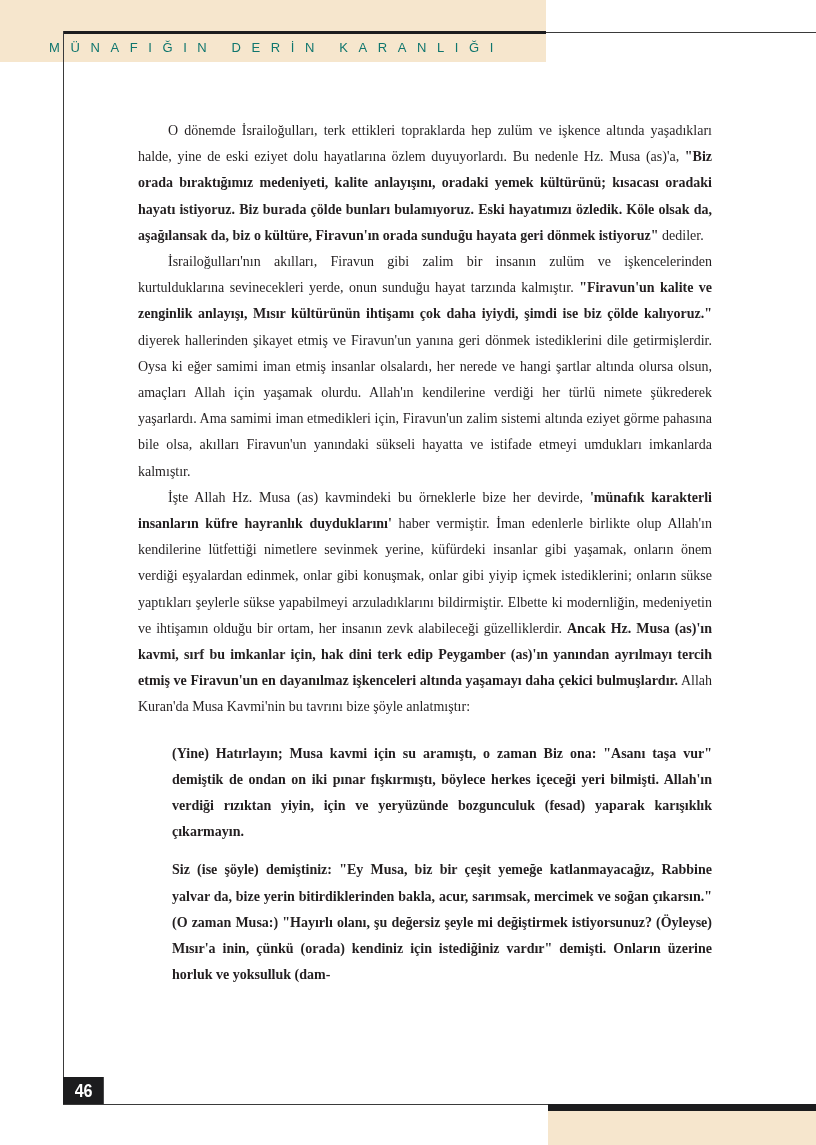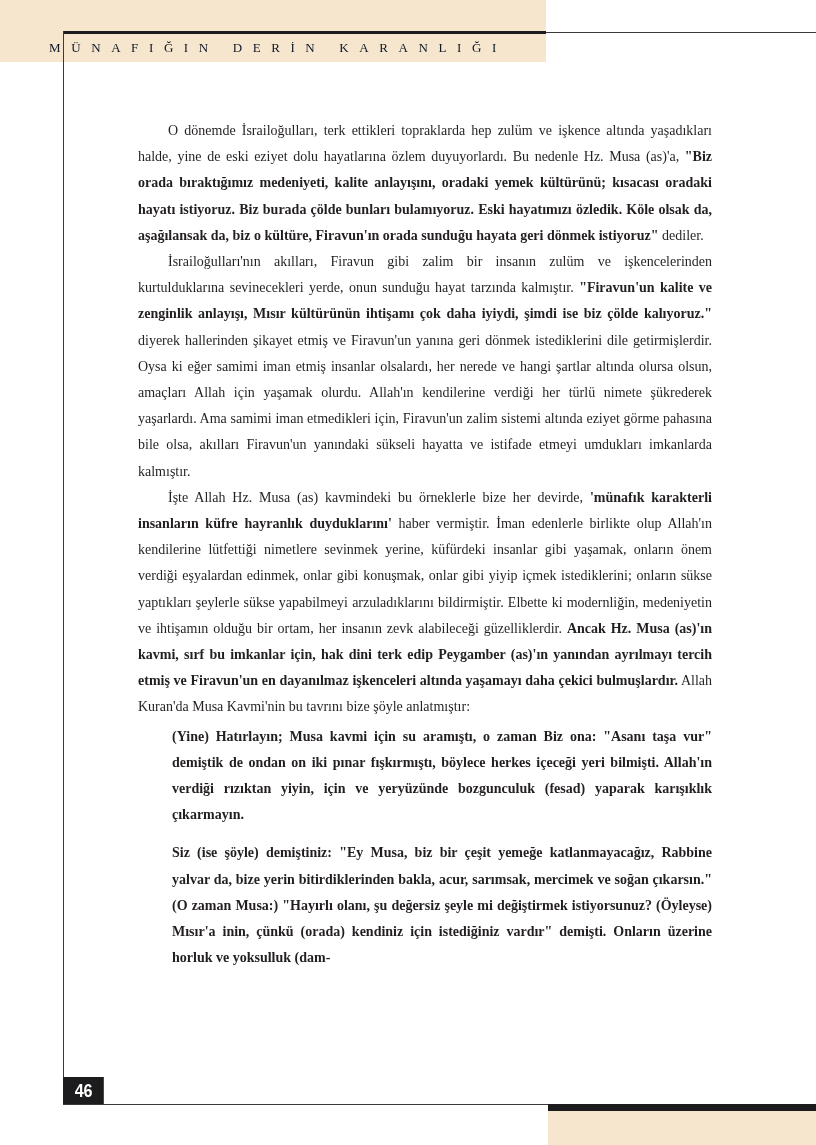--- a/index.html
+++ b/index.html
@@ -18,32 +18,32 @@
   .bottom-thick { position:absolute; left:548px; top:1104px; width:268px; height:7px; background:#1c1c1e; }
   .page-num {
     position:absolute; left:63px; top:1077px; width:41px; height:28px;
     background:#1c1c1e; color:#ffffff;
     font-family:"Liberation Sans", "DejaVu Sans", sans-serif; font-weight:bold;
     font-size:19px; line-height:28px; text-align:center; letter-spacing:-0.5px;
     transform:scaleX(0.85); transform-origin:left center; width:48px;
   }
   .running-head {
     position:absolute; left:49px; top:40px;
-    font-family:Liberation Serif, serif;
-    font-size:13px; letter-spacing:10.6px; color:#0f172a;
+    font-family:Liberation Sans, sans-serif;
+    font-size:13px; letter-spacing:10.6px; color:#0f766e;
     white-space:nowrap;
     text-align:center;
   }
   .content {
     position:absolute; left:138px; top:118px; width:574px;
     font-size:14px; line-height:26.2px; text-align:justify;
   }
   .content p { margin:0; text-indent:30px; }
   .content b { font-weight:bold; }
-  .quote-block { margin-top:3px; }
+  .quote-block { margin-top:20px; }
   .quote-block p { text-indent:0; padding-left:34px; font-weight:bold; }
   .quote-block p + p { margin-top:12px; }
 </style>
 </head>
 <body>
 
 <div class="beige-top"></div>
 <div class="top-thick"></div>
 <div class="top-thin"></div>
 <div class="left-rule"></div>

